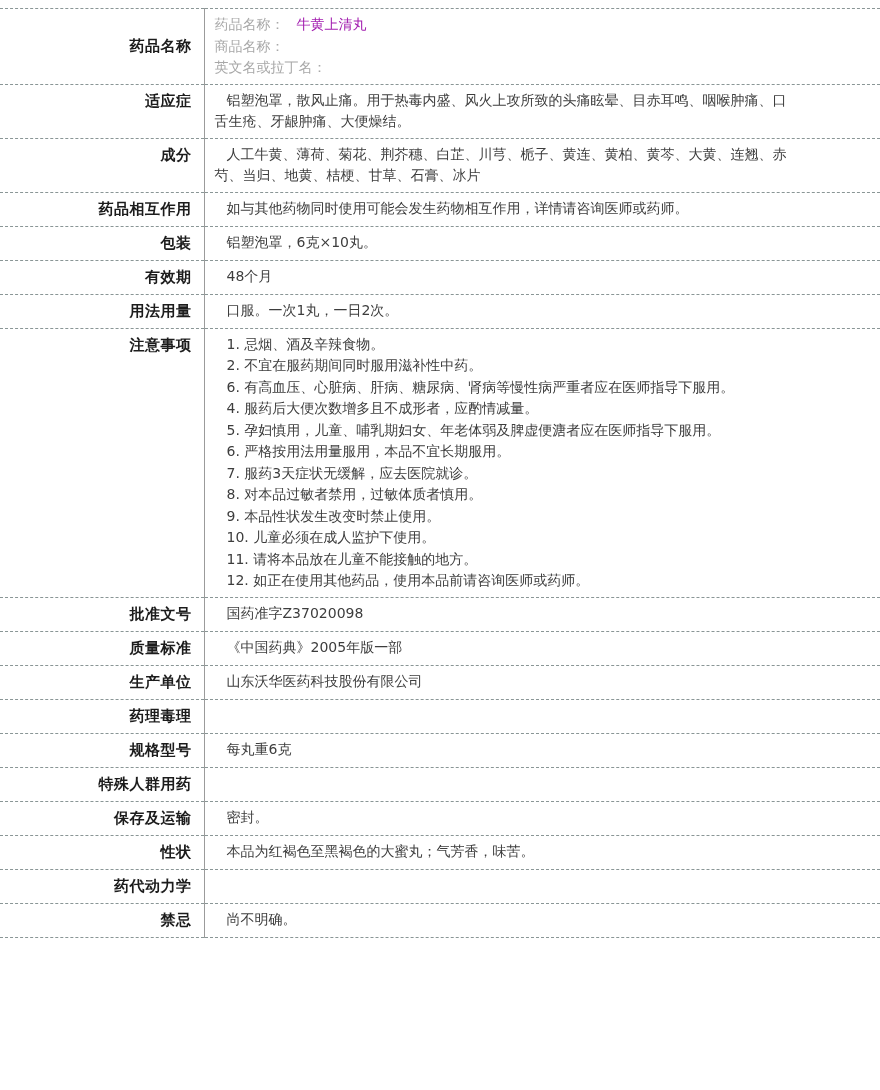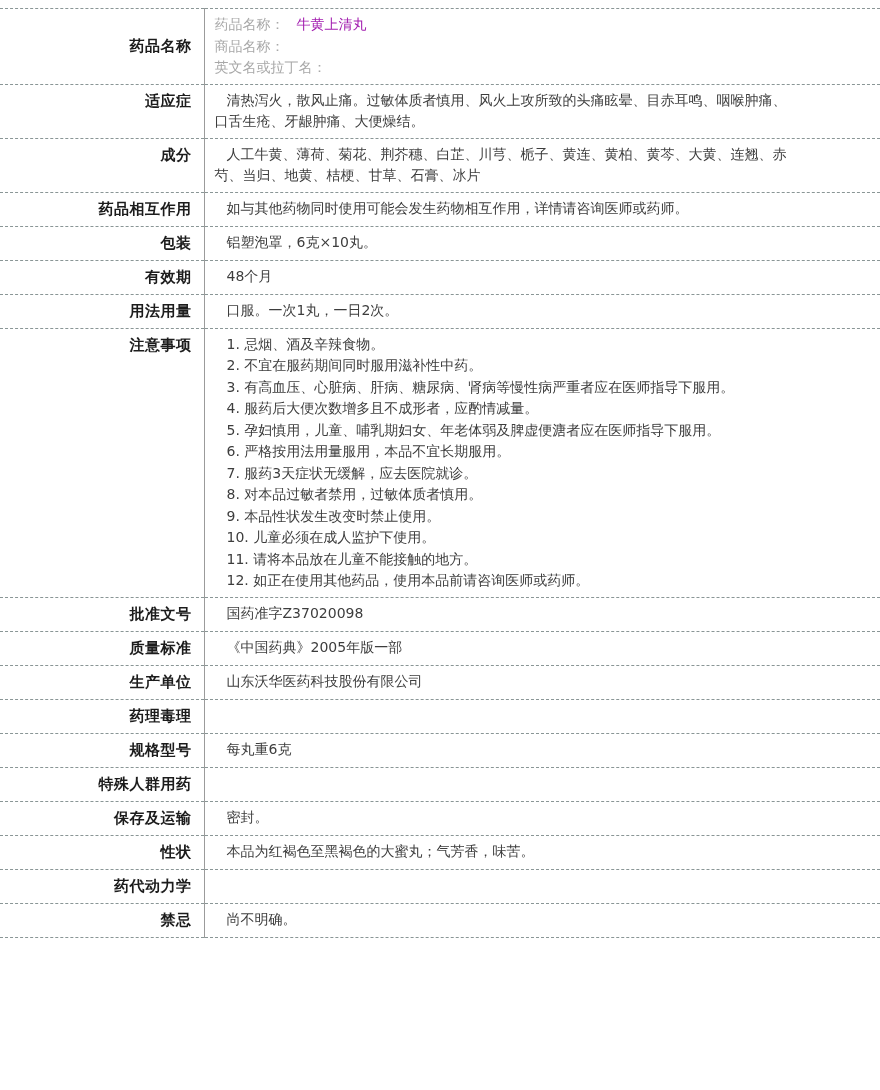--- a/index.html
+++ b/index.html
@@ -80,21 +80,21 @@
           <td class="label v-middle">药品名称</td>
           <td class="content">
             <div class="name-line"><span class="key">药品名称：</span><span class="value">牛黄上清丸</span></div>
             <div class="name-line"><span class="key">商品名称：</span><span class="value"></span></div>
             <div class="name-line"><span class="key">英文名或拉丁名：</span><span class="value"></span></div>
           </td>
         </tr>
         <tr>
           <td class="label">适应症</td>
           <td class="content">
-            <p class="text">清热泻火，散风止痛。过敏体质者慎用、风火上攻所致的头痛眩晕、目赤耳鸣、咽喉肿痛、口舌生疮、牙龈肿痛、大便燥结。</p>
+            <p class="text">铝塑泡罩，散风止痛。用于热毒内盛、风火上攻所致的头痛眩晕、目赤耳鸣、咽喉肿痛、口舌生疮、牙龈肿痛、大便燥结。</p>
           </td>
         </tr>
         <tr>
           <td class="label">成分</td>
           <td class="content">
             <p class="text">人工牛黄、薄荷、菊花、荆芥穗、白芷、川芎、栀子、黄连、黄柏、黄芩、大黄、连翘、赤芍、当归、地黄、桔梗、甘草、石膏、冰片</p>
           </td>
         </tr>
         <tr>
           <td class="label">药品相互作用</td>
@@ -118,21 +118,21 @@
           <td class="label">用法用量</td>
           <td class="content">
             <p class="text">口服。一次1丸，一日2次。</p>
           </td>
         </tr>
         <tr>
           <td class="label">注意事项</td>
           <td class="content">
             <div class="text">1. 忌烟、酒及辛辣食物。</div>
             <div class="text">2. 不宜在服药期间同时服用滋补性中药。</div>
-            <div class="text">3. 有高血压、心脏病、肝病、糖尿病、肾病等慢性病严重者应在医师指导下服用。</div>
+            <div class="text">6. 有高血压、心脏病、肝病、糖尿病、肾病等慢性病严重者应在医师指导下服用。</div>
             <div class="text">4. 服药后大便次数增多且不成形者，应酌情减量。</div>
             <div class="text">5. 孕妇慎用，儿童、哺乳期妇女、年老体弱及脾虚便溏者应在医师指导下服用。</div>
             <div class="text">6. 严格按用法用量服用，本品不宜长期服用。</div>
             <div class="text">7. 服药3天症状无缓解，应去医院就诊。</div>
             <div class="text">8. 对本品过敏者禁用，过敏体质者慎用。</div>
             <div class="text">9. 本品性状发生改变时禁止使用。</div>
             <div class="text">10. 儿童必须在成人监护下使用。</div>
             <div class="text">11. 请将本品放在儿童不能接触的地方。</div>
             <div class="text">12. 如正在使用其他药品，使用本品前请咨询医师或药师。</div>
           </td>

